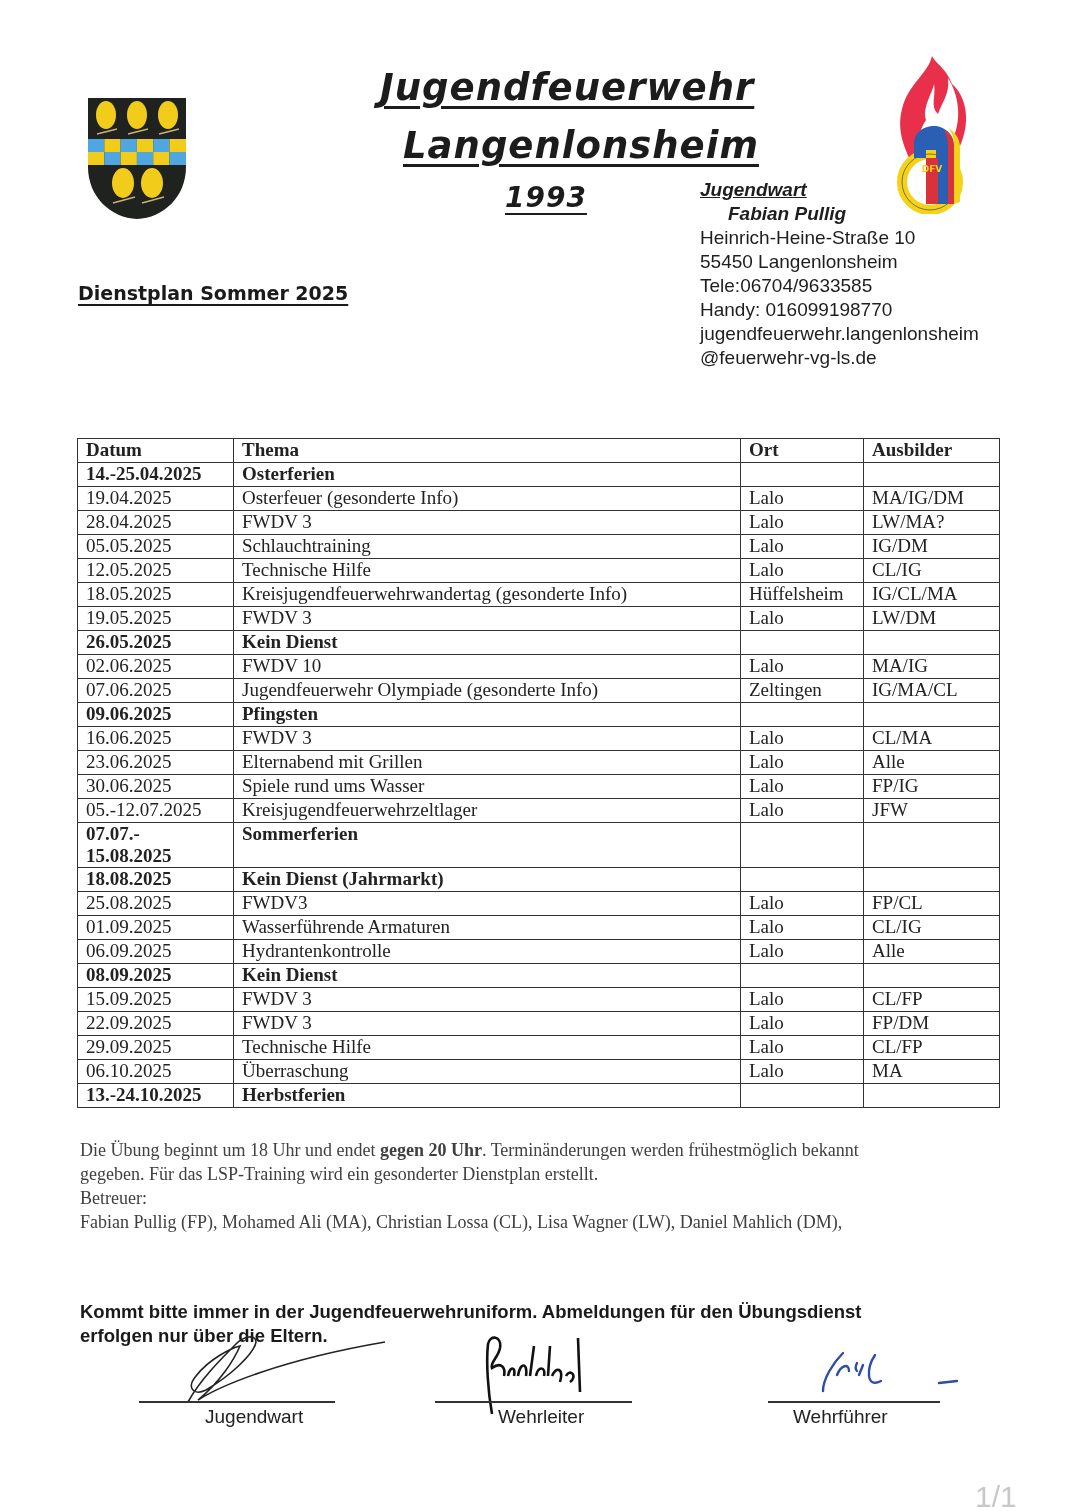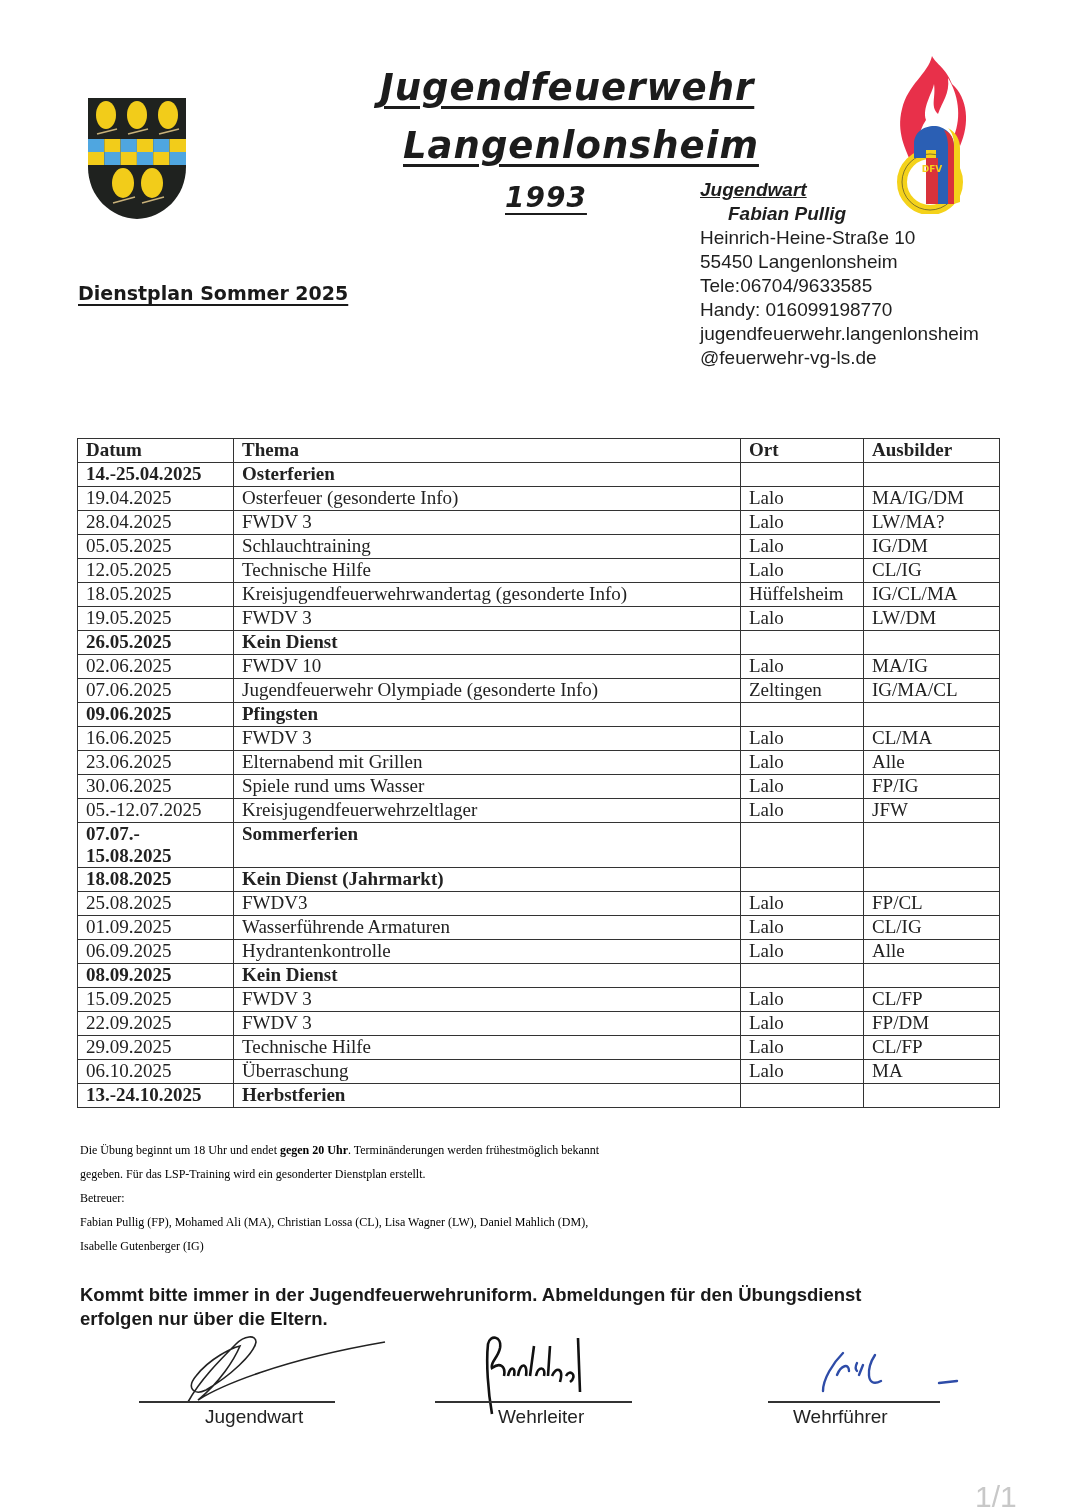--- a/index.html
+++ b/index.html
@@ -8,22 +8,22 @@
   .title-line { font-family:"DejaVu Sans", sans-serif; font-style:italic; font-weight:bold; text-decoration:underline; text-decoration-thickness:3px; text-underline-offset:6px; color:#1c1c1c; white-space:nowrap; letter-spacing:1px; }
   .contact { font-family:"Liberation Sans", sans-serif; font-size:19px; line-height:24px; color:#1e1e1e; }
   .contact .role { font-style:italic; font-weight:bold; text-decoration:underline; }
   .contact .name { font-style:italic; font-weight:bold;margin-left:28px; }
   .plan-title { font-family:"DejaVu Sans", sans-serif; font-weight:bold; font-size:19px; text-decoration:underline; text-decoration-thickness:2px; text-underline-offset:4px; }
   table.sched { position:absolute; left:77px; top:410px; width:923px; border-collapse:collapse; font-family:"Liberation Serif", serif; font-size:19px; color:#222;margin-top:28px; }
   table.sched td, table.sched th { border:1.6px solid #333; padding:0 0 0 8px; height:23px; line-height:22px; text-align:left; vertical-align:top; white-space:nowrap; }
   table.sched th { font-weight:bold; }
   table.sched tr.bold td { font-weight:bold; }
   .c1 { width:147px; } .c2 { width:498px; } .c3 { width:114px; } .c4 { width:127px; }
-  .notes { font-family:"Liberation Serif", serif; font-size:12px; line-height:24px; color:#000000; }
-  .warn { font-family:"Liberation Sans", sans-serif; font-weight:bold; font-size:18.5px; line-height:24px; color:#1a1a1a; }
+  .notes { font-family:"Liberation Serif", serif; font-size:18px; line-height:24px; color:#404040; }
+  .warn { font-family:"Liberation Sans", sans-serif; font-weight:bold; font-size:18.5px; line-height:24px; color:#1a1a1a;margin-top:17px; }
   .sig-line { height:1.5px; background:#333; }
   .sig-label { font-family:"Liberation Sans", sans-serif; font-size:19px; color:#222; text-align:center; }
   .pager { font-family:"Liberation Sans", sans-serif; font-size:30px; color:#c8c8c8; }
 </style>
 </head>
 <body>
 
 <svg class="abs" style="left:87px;top:97px;" width="100" height="124" viewBox="0 0 100 124">
   <path d="M1 1 H99 V70 C99 100 76 121 50 122 C24 121 1 100 1 70 Z" fill="#1f221f"></path>
   <g fill="#f2cc1a">
@@ -257,21 +257,20 @@
       </tr>
     </tbody>
 </table>
 
 <div class="abs notes" style="left:80px;top:1138px;width:930px;">
   <div><span>Die Übung beginnt um 18 Uhr und endet </span><b>gegen 20 Uhr</b><span>. Terminänderungen werden frühestmöglich bekannt</span></div>
   <div>gegeben. Für das LSP-Training wird ein gesonderter Dienstplan erstellt.</div>
   <div>Betreuer:</div>
   <div>
     <div>Fabian Pullig (FP), Mohamed Ali (MA), Christian Lossa (CL), Lisa Wagner (LW), Daniel Mahlich (DM),</div>
-    <div>Isabelle Gutenberger (IG)</div>
   </div>
 </div>
 
 <div class="abs warn" style="left:80px;top:1283px;">
   <div>Kommt bitte immer in der Jugendfeuerwehruniform. Abmeldungen für den Übungsdienst</div>
   <div>erfolgen nur über die Eltern.</div>
 </div>
 
 <svg class="abs" style="left:180px;top:1330px;" width="210" height="75" viewBox="0 0 210 75">
   <path d="M8 72 C20 50 40 30 56 14 C64 6 76 4 76 12 C74 24 50 46 26 60 C14 66 6 58 16 46 C30 28 52 18 60 16 C54 30 40 52 18 70 C40 56 100 30 205 12" fill="none" stroke="#222" stroke-width="1.6"></path>

